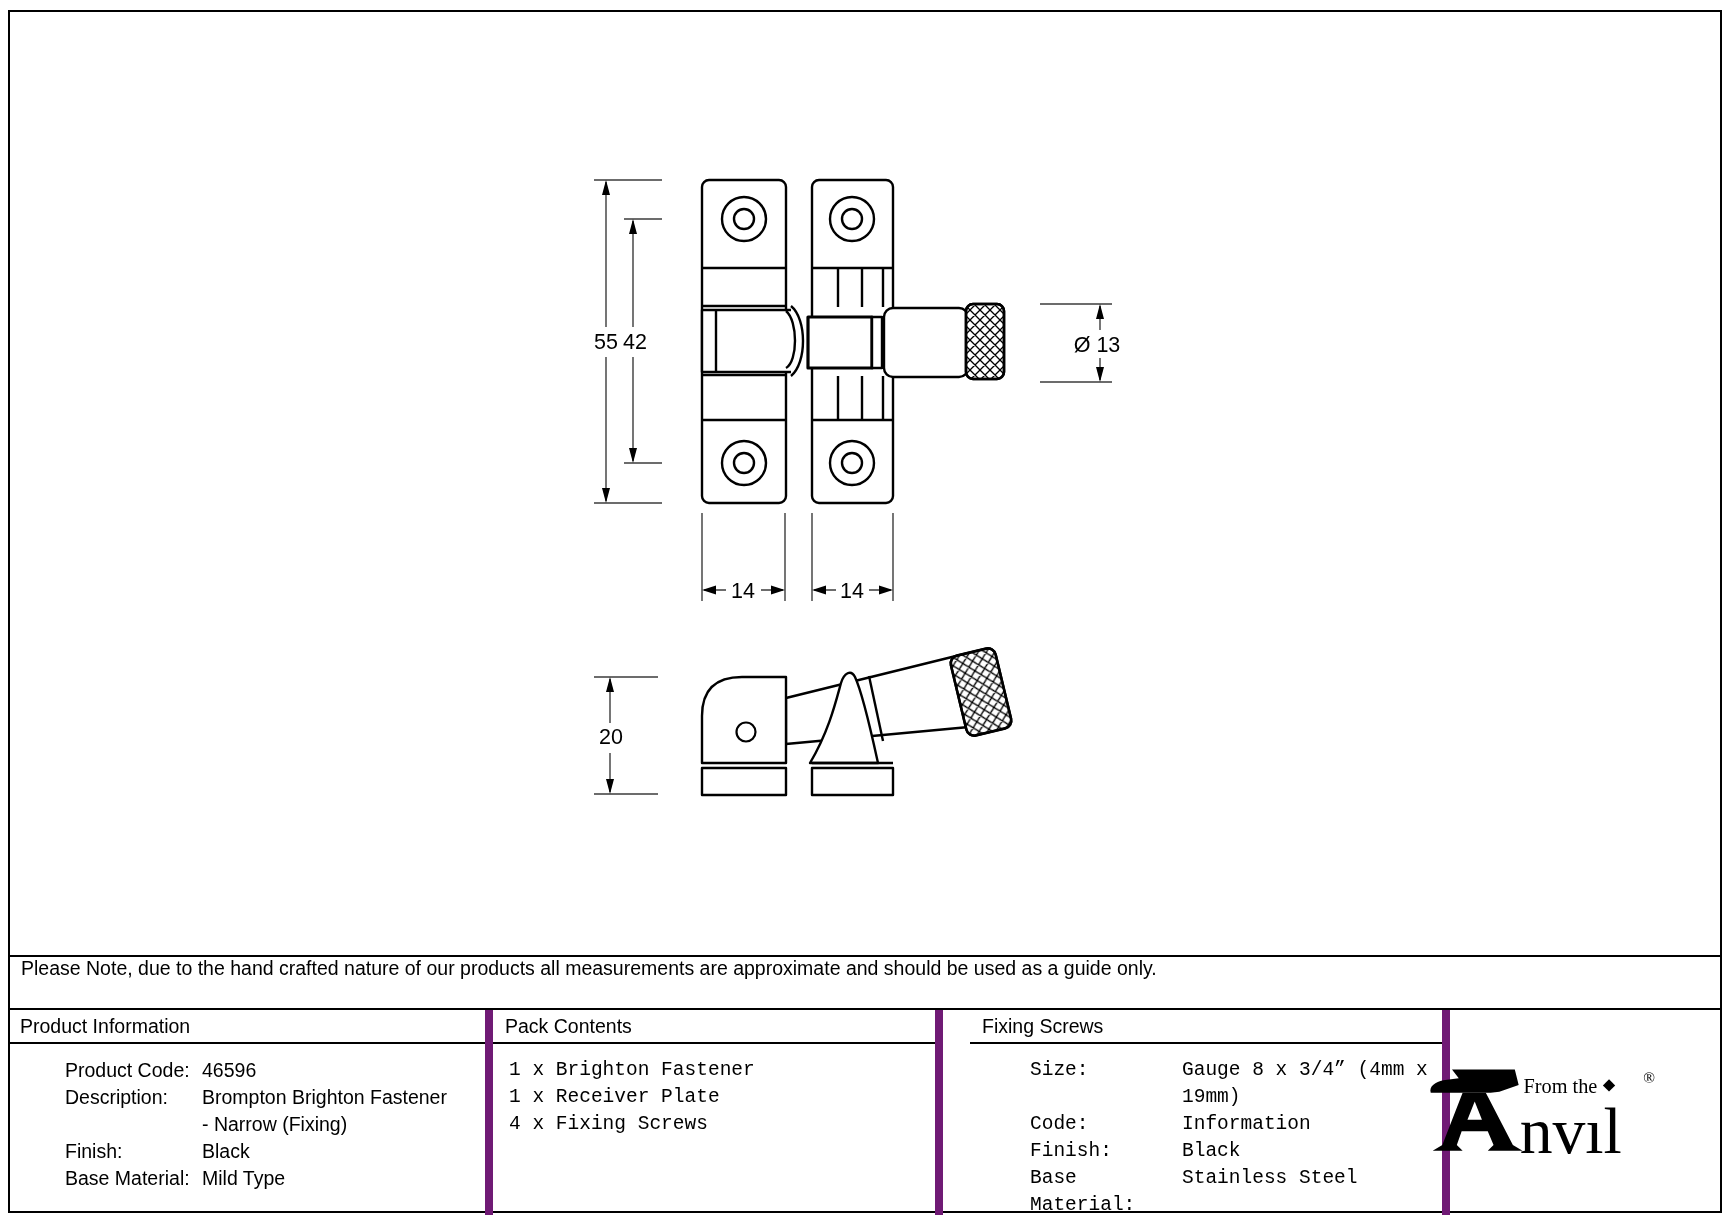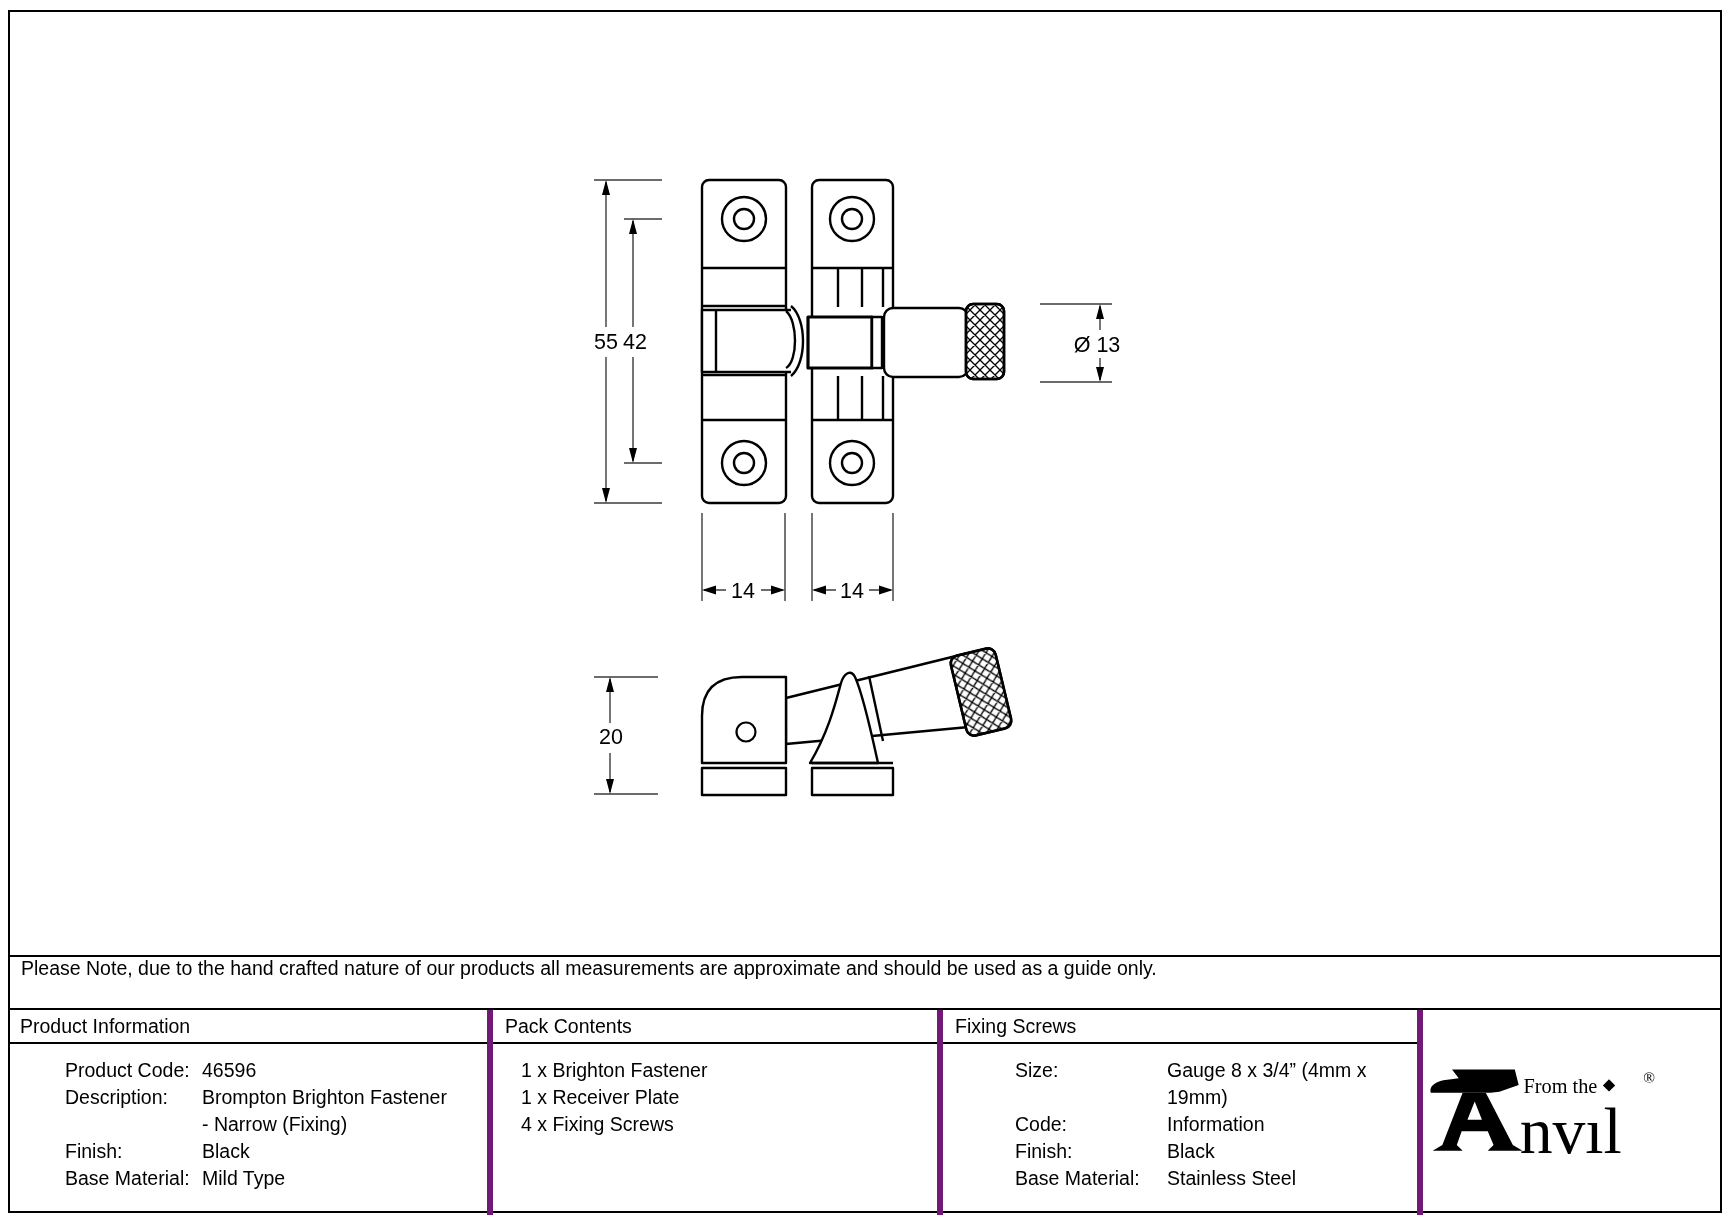--- a/index.html
+++ b/index.html
@@ -16,31 +16,31 @@
   .drawing-svg{left:0;top:0;width:1730px;height:955px;}
   .note-row{
     left:8px;top:955px;width:1714px;height:53px;box-sizing:border-box;
     border-top:2px solid #000;display:flex;align-items:flex-start;
     padding-left:13px;font-size:19.5px;
   }
   .info-table{
     left:8px;top:1008px;width:1714px;height:205px;box-sizing:border-box;
     border-top:2px solid #000;
   }
-  .col{position:absolute;top:0;height:205px;box-sizing:border-box;border-right:6px solid #701a75;}
+  .col{position:absolute;top:0;height:205px;box-sizing:border-box;border-right:8px solid #701a75;}
   .col-1{left:0;width:485px;}
   .col-2{left:485px;width:450px;}
-  .col-3{left:935px;width:480px;}
+  .col-3{left:962px;width:480px;}
   .col-logo{left:1415px;width:259px;border-right:none;display:flex;align-items:center;justify-content:flex-start;}
   .hdr{
     height:34px;box-sizing:border-box;border-bottom:2px solid #000;
     display:flex;align-items:center;padding-left:12px;font-size:19.5px;
   }
   .cell-body{padding:13px 0 0 13px;font-size:19.5px;line-height:27px;}
-  .col-2 .cell-body,.col-3 .cell-body{padding-left:28px;}
+  .col-2 .cell-body,.col-3 .cell-body{padding-left:16px;font-family:Liberation Mono, monospace;}
   .kv{display:flex;}
   .kv .k{width:137px;flex:none;margin-left:44px;}
   .col-3 .kv .k{width:152px;}
   .dim-text{font-family:"Liberation Sans",sans-serif;font-size:21.5px;fill:#000;}
 </style>
 </head>
 <body>
 
 <div class="abs page-border"></div>
 

